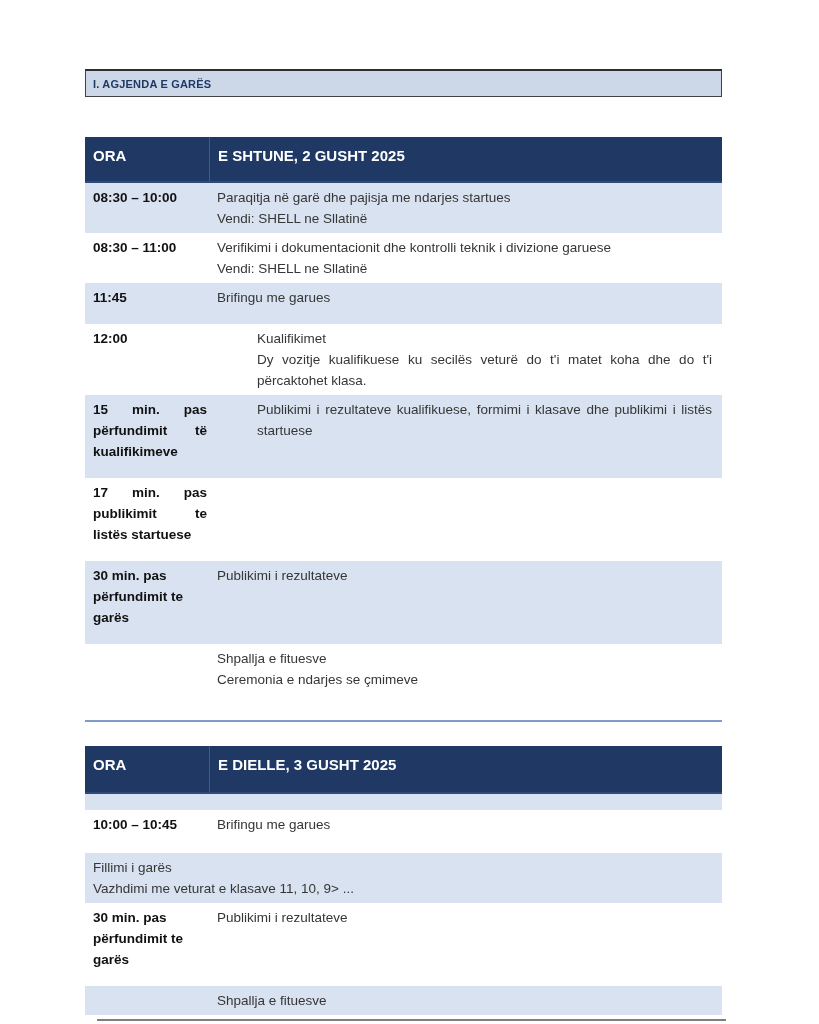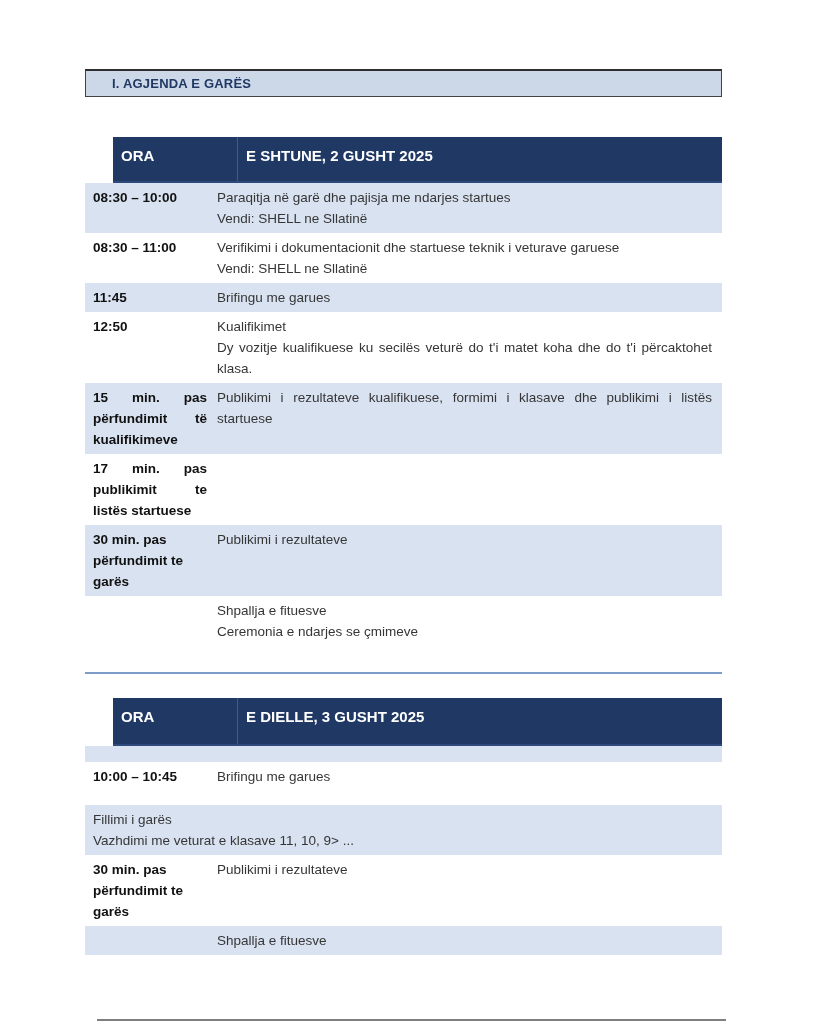--- a/index.html
+++ b/index.html
@@ -16,63 +16,61 @@
   .title-bar {
     position: absolute; left: 85px; top: 69px;
     width: 637px; height: 28px;
     background: #ccd8e8;
     border: 1px solid #424242;
     border-top: 2px solid #2e2e2e;
     display: flex; align-items: center;
     padding-left: 7px;
   }
   .title-text {
-    font-weight: bold; font-size: 13px; color: #1f3864;
+    font-weight: bold; font-size: 11px; color: #1f3864;
     letter-spacing: 0.2px;
-    margin-left: 19px;
   }
 
   
   .tables { position: absolute; left: 85px; top: 137px; width: 637px; }
   .agenda-table { width: 100%; }
   .t1 { border-bottom: 2px solid #7d9cc8; }
   .t2 { margin-top: 24px; }
 
   .thead {
     background: #1f3864;
     display: flex;
     height: 46px;
     color: #ffffff;
     font-weight: bold; font-size: 15px;
     border-bottom: 2px solid #2e4a7d;
-    margin-left: 28px;
   }
   .t2 .thead { height: 48px; }
   .th-time { width: 124px; padding: 10px 0 0 8px; }
   .th-title { flex: 1; padding: 10px 0 16px 8px; border-left: 1px solid #3d5a92; }
 
   .trow { display: flex; font-size: 13.5px; }
   .trow.shaded { background: #d9e2f0; }
   .trow.strip { height: 16px; }
 
   .tcell.time {
     width: 124px;
-    padding: 4px 2px 4px 8px;
+    padding: 4px 2px 16px 8px;
     font-weight: bold; color: #111111;
     line-height: 21px;
   }
   .tcell.content {
     flex: 1;
     padding: 4px 10px 4px 8px;
     color: #363636;
     line-height: 21px;
   }
   .line { min-height: 21px; }
   .trow.justify .tcell.time { text-align: justify; }
-  .trow.justify .line { text-align: justify; }
+  .trow.justify .line { text-align: justify; margin-left: 40px; }
 
   
   .t1 .trow:last-child .tcell { padding-bottom: 30px; }
   .t2 .trow:nth-child(3) .tcell { padding-bottom: 18px; }
 
   
   .footer-line {
     position: absolute; left: 97px; top: 1019px;
     width: 629px; height: 2px;
     background: #7f7f7f;
@@ -96,32 +94,32 @@
         <div class="trow shaded">
           <div class="tcell time">08:30 – 10:00</div>
           <div class="tcell content">
             <div class="line">Paraqitja në garë dhe pajisja me ndarjes startues</div>
             <div class="line">Vendi: SHELL ne Sllatinë</div>
           </div>
         </div>
         <div class="trow">
           <div class="tcell time">08:30 – 11:00</div>
           <div class="tcell content">
-            <div class="line">Verifikimi i dokumentacionit dhe startuese teknik i veturave garuese</div>
+            <div class="line">Verifikimi i dokumentacionit dhe kontrolli teknik i divizione garuese</div>
             <div class="line">Vendi: SHELL ne Sllatinë</div>
           </div>
         </div>
         <div class="trow shaded">
           <div class="tcell time">11:45</div>
           <div class="tcell content">
             <div class="line">Brifingu me garues</div>
           </div>
         </div>
         <div class="trow justify">
-          <div class="tcell time">12:50</div>
+          <div class="tcell time">12:00</div>
           <div class="tcell content">
             <div class="line">Kualifikimet</div>
             <div class="line">Dy vozitje kualifikuese ku secilës veturë do t'i matet koha dhe do t'i përcaktohet klasa.</div>
           </div>
         </div>
         <div class="trow shaded justify">
           <div class="tcell time">15 min. pas përfundimit të kualifikimeve</div>
           <div class="tcell content">
             <div class="line">Publikimi i rezultateve kualifikuese, formimi i klasave dhe publikimi i listës startuese</div>
           </div>

